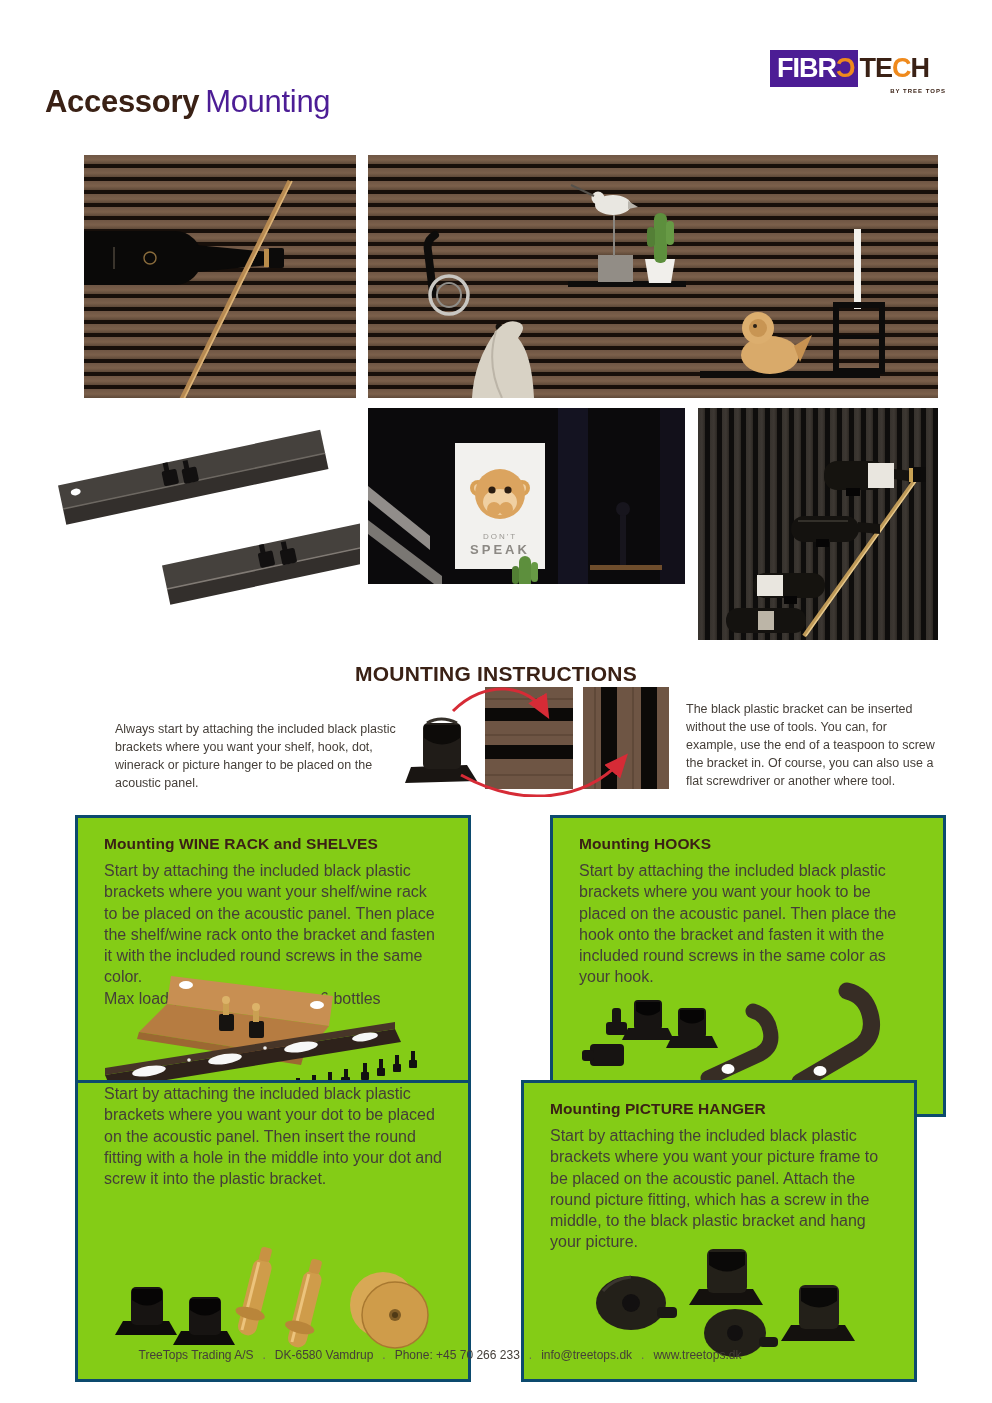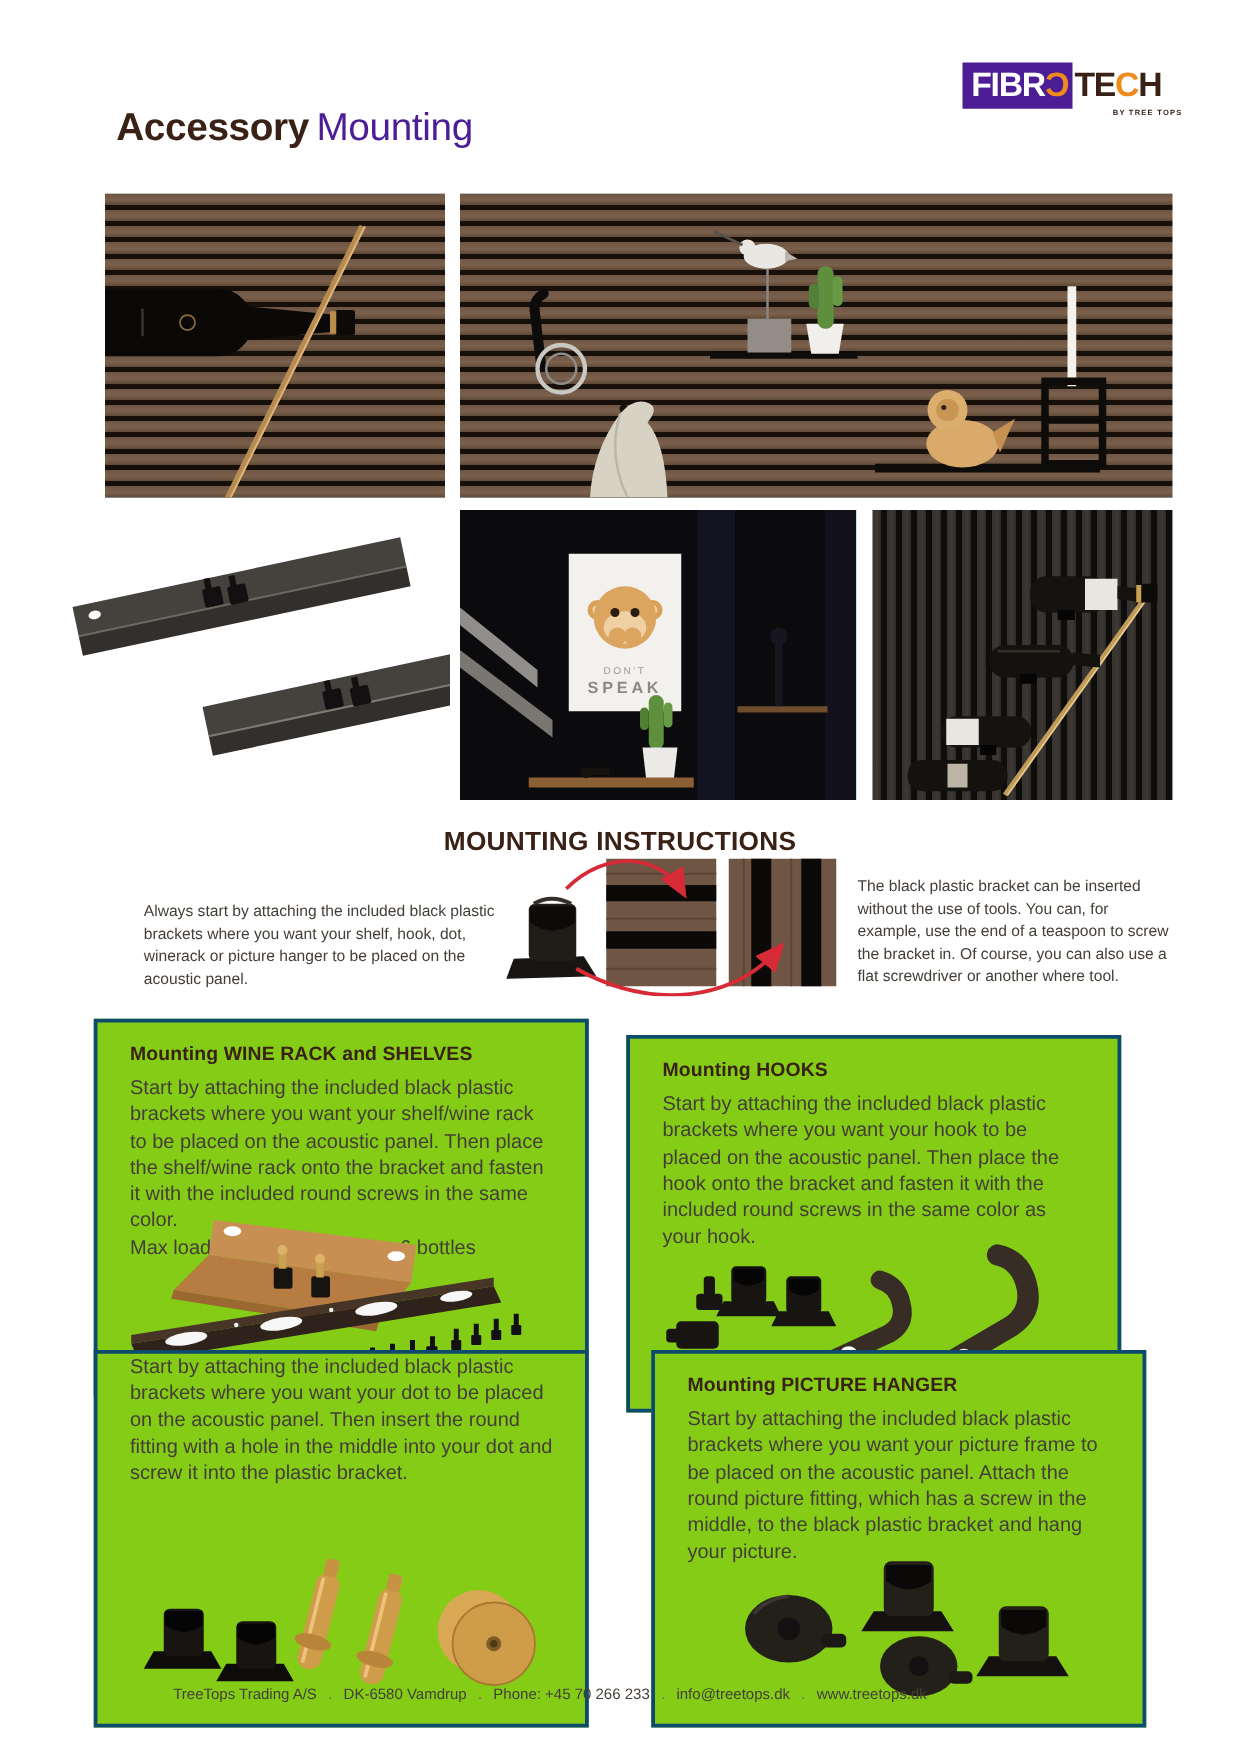--- a/index.html
+++ b/index.html
@@ -1,21 +1,21 @@
 <!DOCTYPE html>
 <html><head>
 <meta charset="utf-8">
 <style>
   html,body{margin:0;padding:0;background:#ffffff;}
   #page{position:relative;width:992px;height:1403px;background:#fff;overflow:hidden;
         font-family:"Liberation Sans","DejaVu Sans",sans-serif;color:#46403a;}
 
   
   .title{position:absolute;left:45px;top:84px;font-size:31px;letter-spacing:-.3px;}
-  .title .bold{font-weight:800;color:#3a2115;margin-left:48px;}
+  .title .bold{font-weight:800;color:#3a2115;}
   .title .light{font-weight:400;color:#4c1d95;margin-left:6px;}
 
   .logo{position:absolute;left:770px;top:50px;width:180px;}
   .logo-row{display:flex;align-items:stretch;font-weight:800;font-size:27px;letter-spacing:-1px;line-height:1;}
   .logo-box{background:#4c1d95;color:#fff;padding:5px 2px 5px 7px;display:flex;align-items:center;}
   .logo-o{color:#ef8a1d;display:inline-block;transform:scaleX(-1);margin-left:1px;}
   .logo-tech{color:#3a2115;padding:5px 0 5px 2px;display:flex;align-items:center;}
   .logo-c{color:#ef8a1d;}
   .logo-tag{font-size:6px;font-weight:700;color:#3a2115;letter-spacing:1px;text-align:right;margin-top:1px;padding-right:4px;}
 
@@ -140,21 +140,21 @@
         <g fill="#121010">
           <rect x="96" y="-16" width="15" height="15" rx="2"></rect>
             <rect x="118" y="-14" width="15" height="15" rx="2"></rect>
           <rect x="99" y="-24" width="5" height="9"></rect>
             <rect x="121" y="-22" width="5" height="9"></rect>
         </g>
       </g>
     </svg>
   </div>
 
-  <div class="photo" style="left:368px;top:408px;width:317px;height:232px;background:#22c55e;">
+  <div class="photo" style="left:368px;top:408px;width:317px;height:176px;background:#22c55e;">
     <svg width="317" height="232" viewBox="0 0 317 232">
       <rect x="0" y="0" width="317" height="232" fill="#0b0a0c"></rect>
       <rect x="190" y="0" width="30" height="232" fill="#141321"></rect>
       <rect x="292" y="0" width="25" height="232" fill="#12101a"></rect>
 
       <g opacity="0.85">
         <polygon points="0,78 62,128 62,142 0,92" fill="#a9a5a1"></polygon>
         <polygon points="0,112 74,168 74,182 0,126" fill="#8e8a86"></polygon>
       </g>
 
@@ -304,21 +304,21 @@
             <rect x="286" y="95" width="4" height="10"></rect>
           <rect x="300" y="100" width="8" height="8" rx="1"></rect>
             <rect x="302" y="91" width="4" height="10"></rect>
           <rect x="316" y="96" width="8" height="8" rx="1"></rect>
             <rect x="318" y="87" width="4" height="10"></rect>
         </g>
       </svg>
     </div>
   </section>
 
-  <section class="card" style="left:501px;top:815px;margin-top:13px;">
+  <section class="card" style="left:550px;top:815px;">
     <h3>Mounting HOOKS</h3>
     <p>Start by attaching the included black plastic brackets where you want your hook to be placed on the acoustic panel. Then place the hook onto the bracket and fasten it with the included round screws in the same color as your hook.</p>
     <div class="card-art">
       <svg width="360" height="140" viewBox="0 0 360 140">
 
         <g fill="#171412">
           <rect x="66" y="30" width="28" height="30" rx="4"></rect>
           <rect x="110" y="38" width="28" height="30" rx="4"></rect>
           <polygon points="60,58 100,58 106,70 54,70"></polygon>
           <polygon points="104,66 144,66 150,78 98,78"></polygon>

